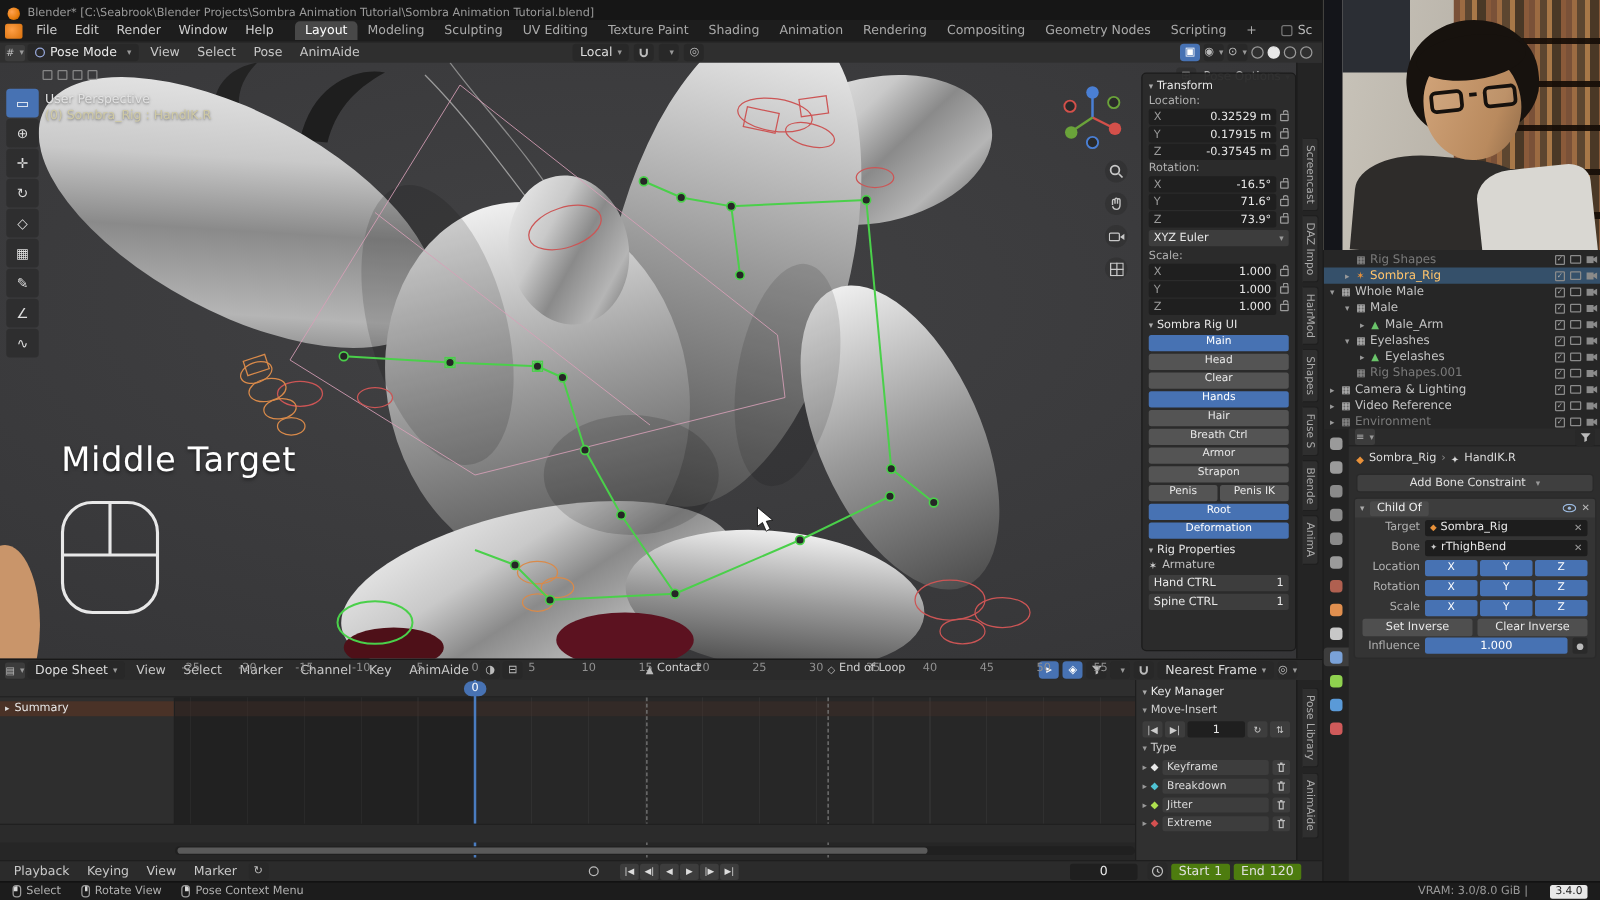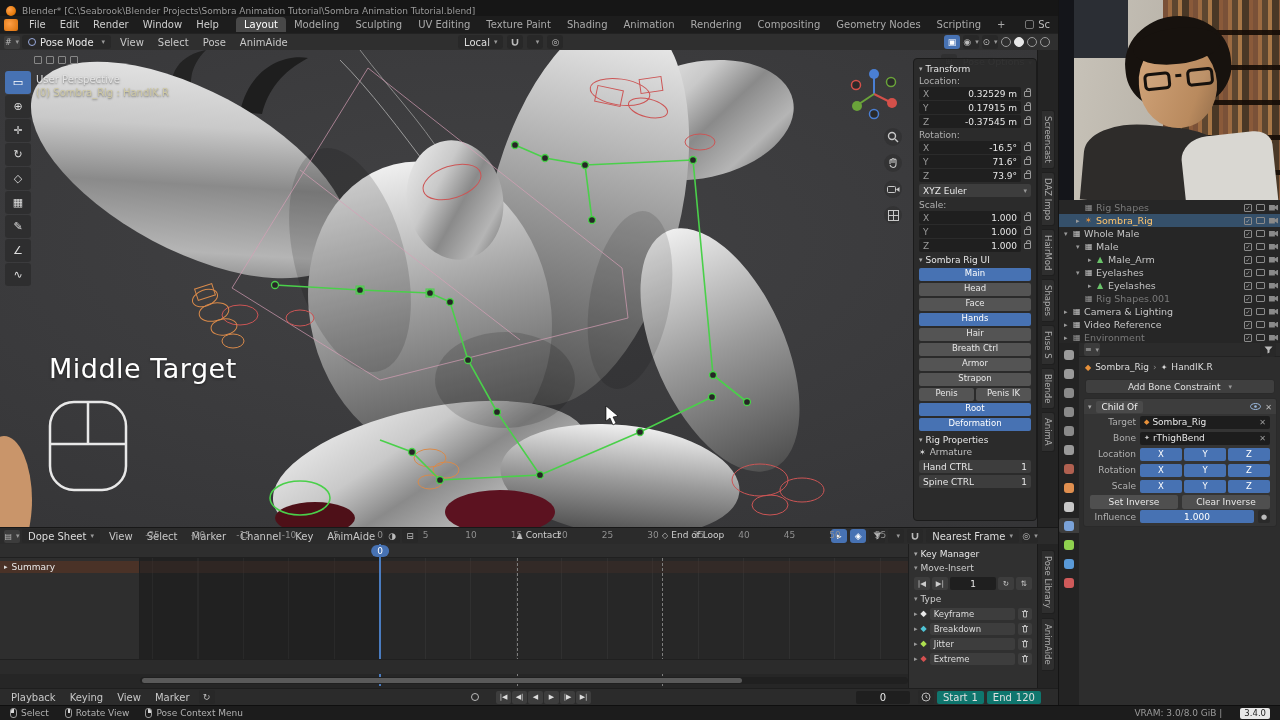--- a/index.html
+++ b/index.html
@@ -114,21 +114,21 @@
 .km-trash{width:14px;height:12px;background:#3d3d3d;border-radius:2px;display:flex;align-items:center;justify-content:center;}
 .ds-tabs{position:absolute;left:1037px;top:16px;width:21px;height:145px;background:#242424;border-left:1px solid #1a1a1a;display:flex;flex-direction:column;align-items:center;gap:4px;padding-top:6px;}
 
 
 .playbar{position:absolute;left:0;top:688px;width:1058px;height:17px;background:#2b2b2b;border-top:1px solid #1e1e1e;display:flex;align-items:center;gap:2px;padding:0 4px;font-size:10px;}
 .transport{position:absolute;left:496px;display:flex;gap:1px;}
 .tr-btn{min-width:15px;height:13px;background:#3d3d3d;border-radius:2px;display:flex;align-items:center;justify-content:center;font-size:7px;color:#ddd;padding:0 2px;}
 .rec-btn{position:absolute;left:468px;width:14px;height:13px;display:flex;align-items:center;justify-content:center;}
 .rec-btn i{width:8px;height:8px;border:1.3px solid #bbb;border-radius:50%;}
 .frame-field{position:absolute;left:856px;width:54px;height:13px;background:#1f1f1f;border-radius:2px;display:flex;align-items:center;justify-content:center;color:#e8e8e8;}
-.range-field{height:13px;background:#0f766e;border-radius:2px;display:flex;align-items:center;gap:4px;padding:0 6px;color:#e0e0e0;}
+.range-field{height:13px;background:#4d7c0f;border-radius:2px;display:flex;align-items:center;gap:4px;padding:0 6px;color:#e0e0e0;}
 .pb-right{position:absolute;left:918px;display:flex;align-items:center;gap:3px;}
 
 
 .rightcol{position:absolute;left:1058px;top:0;width:222px;height:705px;background:#2d2d2d;border-left:1px solid #141414;}
 
 .webcam{position:absolute;left:0;top:0;width:222px;height:200px;overflow:hidden;background:linear-gradient(100deg,#cac5bb,#a8a298);}
 .wc-dark-left{position:absolute;left:0;top:0;width:15px;height:200px;background:#14151a;}
 .wc-monitor{position:absolute;left:15px;top:0;width:54px;height:58px;background:#2b2e34;}
 .wc-shelf{position:absolute;right:0;top:0;width:118px;height:200px;background:repeating-linear-gradient(180deg,rgba(30,18,10,0) 0 30px,rgba(22,13,7,.92) 30px 35px),repeating-linear-gradient(90deg,#7a5138 0 5px,#9c6b42 5px 9px,#5d4630 9px 15px,#a87848 15px 19px,#4a3826 19px 26px,#8a5a3a 26px 30px);}
 .wc-person{position:absolute;left:40px;top:8px;width:170px;height:192px;}
@@ -554,21 +554,21 @@
         </div>
       <div class="rig-btns">
 
       <div class="np-btn active">
             <span>Main</span>
           </div>
           <div class="np-btn">
             <span>Head</span>
           </div>
           <div class="np-btn">
-            <span>Face</span>
+            <span>Clear</span>
           </div>
           <div class="np-btn active">
             <span>Hands</span>
           </div>
           <div class="np-btn">
             <span>Hair</span>
           </div>
           <div class="np-btn">
             <span>Breath Ctrl</span>
           </div>

